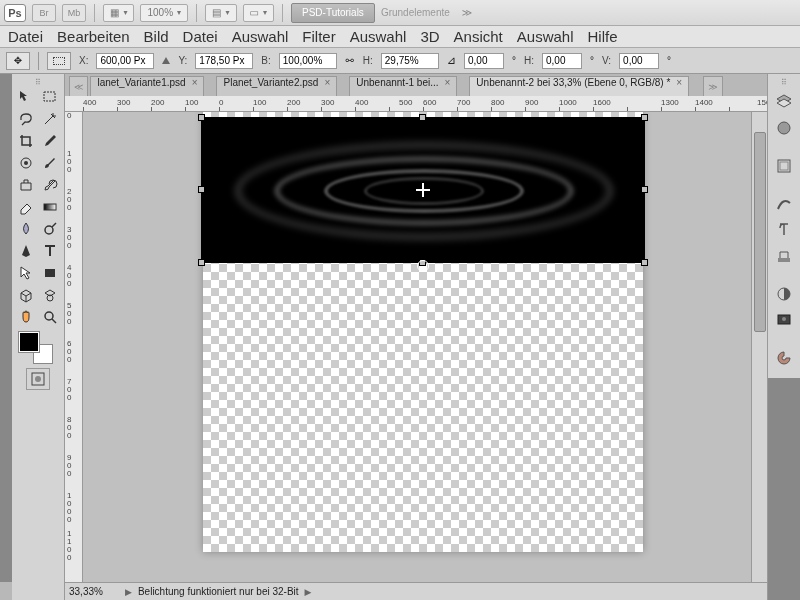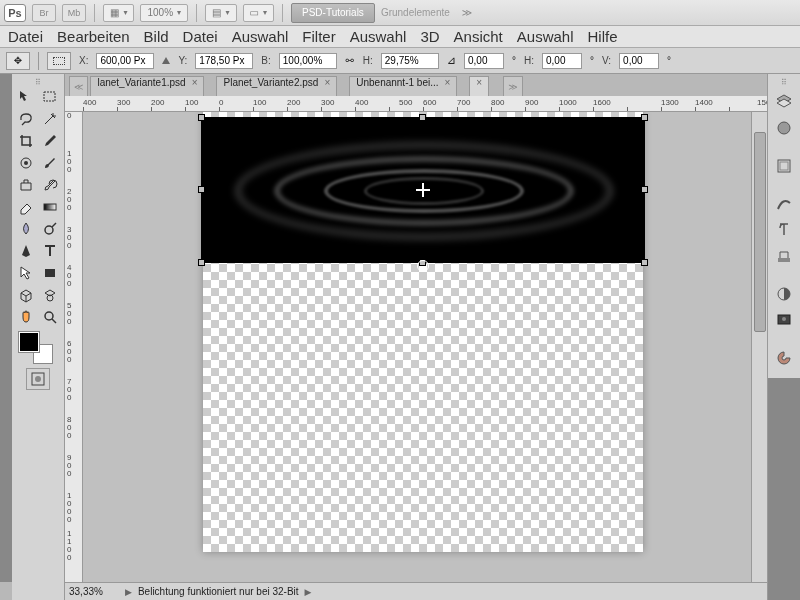--- a/index.html
+++ b/index.html
@@ -488,20 +488,21 @@
           </div>
           <div class="tab">
             <span>Planet_Variante2.psd</span>
             <span class="x">×</span>
           </div>
           <div class="tab">
             <span>Unbenannt-1 bei...</span>
             <span class="x">×</span>
           </div>
           <div class="tab active" style="max-width: 260px;">
+            <span>Unbenannt-2 bei 33,3% (Ebene 0, RGB/8) *</span>
             <span class="x">×</span>
           </div>
         </div>
       <div class="tabs-post">≫</div>
     </div>
     <div class="ruler-h" id="ruler-h">
         <span class="tick" style="left: 18px;">400</span>
         <span class="tickline" style="left: 18px;"></span>
         <span class="tick" style="left: 52px;">300</span>
         <span class="tickline" style="left: 52px;"></span>

